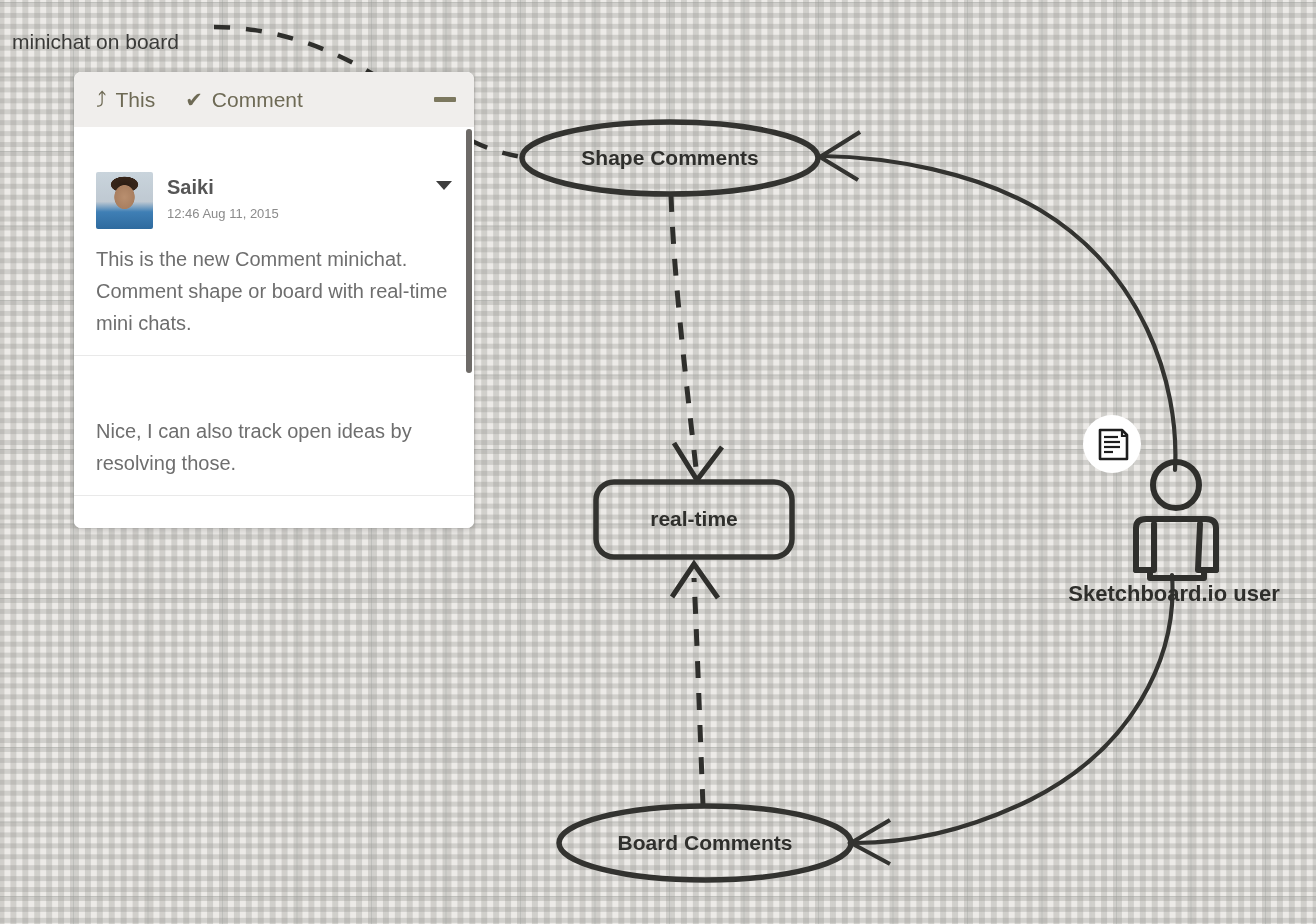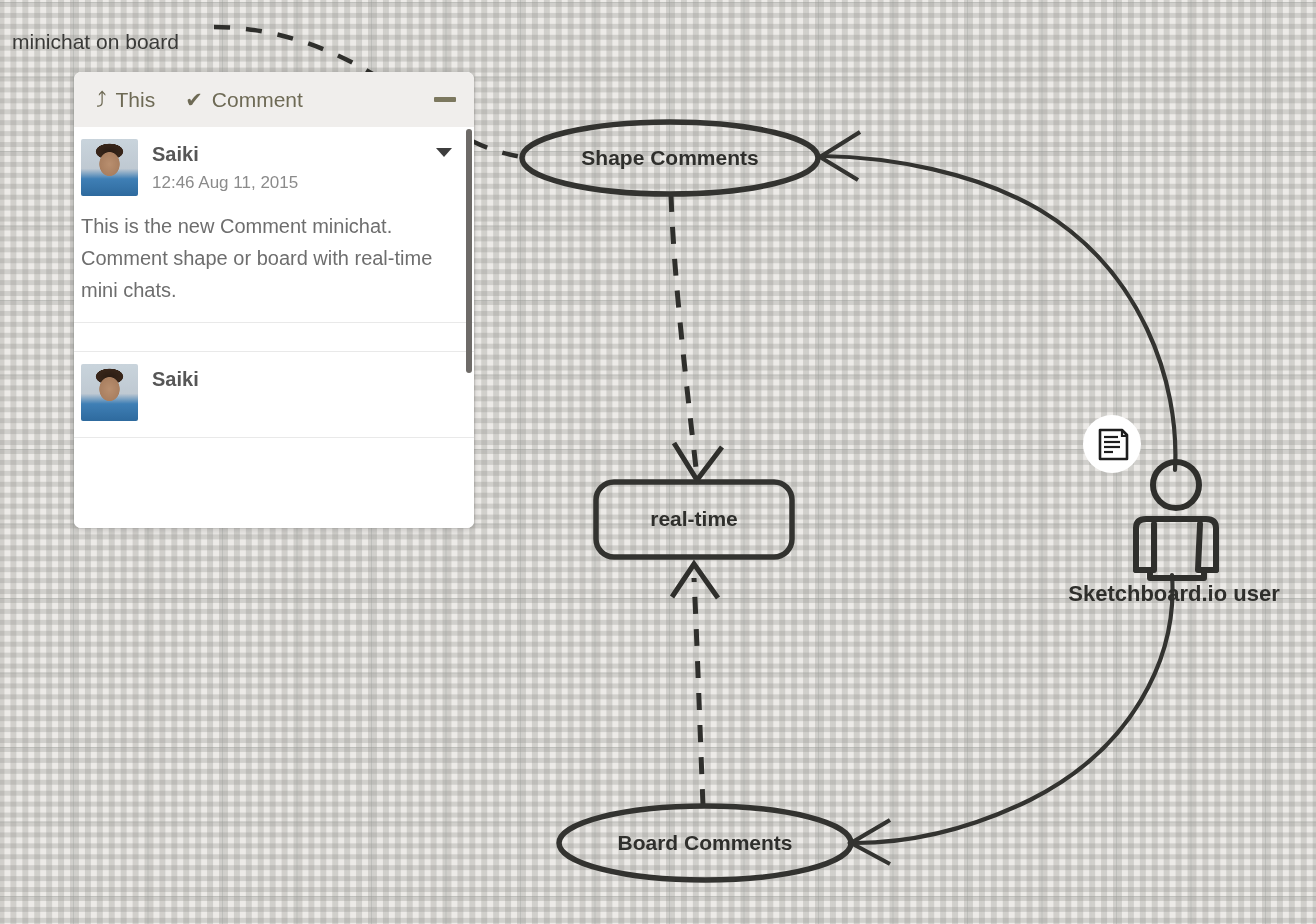--- a/index.html
+++ b/index.html
@@ -172,24 +172,25 @@
     cursor: pointer;
   }
 
   .panel-body {
     position: relative;
     flex: 1;
     overflow: hidden;
     background: #fff;
   }
   .comment-item {
-    padding: 12px 22px 16px 7px;
+    padding: 12px 22px 16px 22px;
     border-bottom: 1px solid #e9e9e9;
     position: relative;
     box-sizing: border-box;
+    margin-top: 33px;
   }
   .comment-meta {
     display: flex;
     align-items: flex-start;
   }
   .avatar {
     width: 57px;
     height: 57px;
     flex: 0 0 57px;
     border-radius: 2px;
@@ -210,21 +211,21 @@
       linear-gradient(to bottom, #ded6cc 0%, #d3c9bd 55%, #1f9a63 72%, #178554 100%);
   }
   .meta-text { flex: 1; padding-top: 4px; }
   .author {
     font-weight: bold;
     font-size: 20px;
     color: #565656;
     line-height: 1.15;
   }
   .timestamp {
-    font-size: 17px;
+    font-size: 13px;
     color: #8b8b8b;
     margin-top: 7px;
   }
   .caret {
     width: 0; height: 0;
     border-left: 8px solid transparent;
     border-right: 8px solid transparent;
     border-top: 9px solid #3d3d3d;
     margin-top: 9px;
     margin-left: 8px;
@@ -339,20 +340,21 @@
           <div class="meta-text">
             <div class="author">Saiki</div>
             <div class="timestamp">12:46 Aug 11, 2015</div>
           </div>
           <div class="caret"></div>
         </div>
         <div class="comment-text">This is the new Comment minichat. Comment shape or board with real-time mini chats.</div>
       </div>
 
       <div class="comment-item">
+        <div class="comment-text">Nice, I can also track open ideas by resolving those.</div>
       </div>
 
       <div class="comment-item">
         <div class="comment-meta">
           <div class="avatar avatar-saiki"></div>
           <div class="meta-text">
             <div class="author">Saiki</div>
             <div class="timestamp"></div>
           </div>
         </div>

